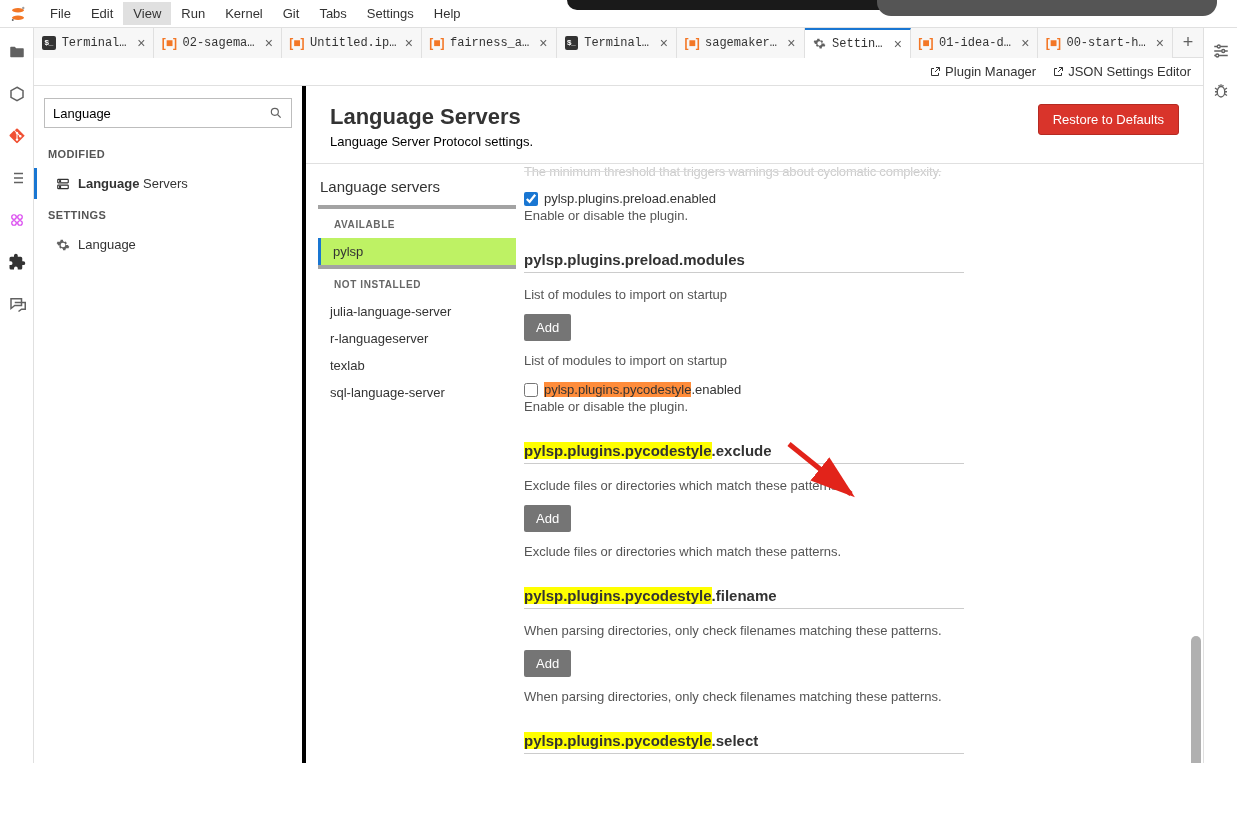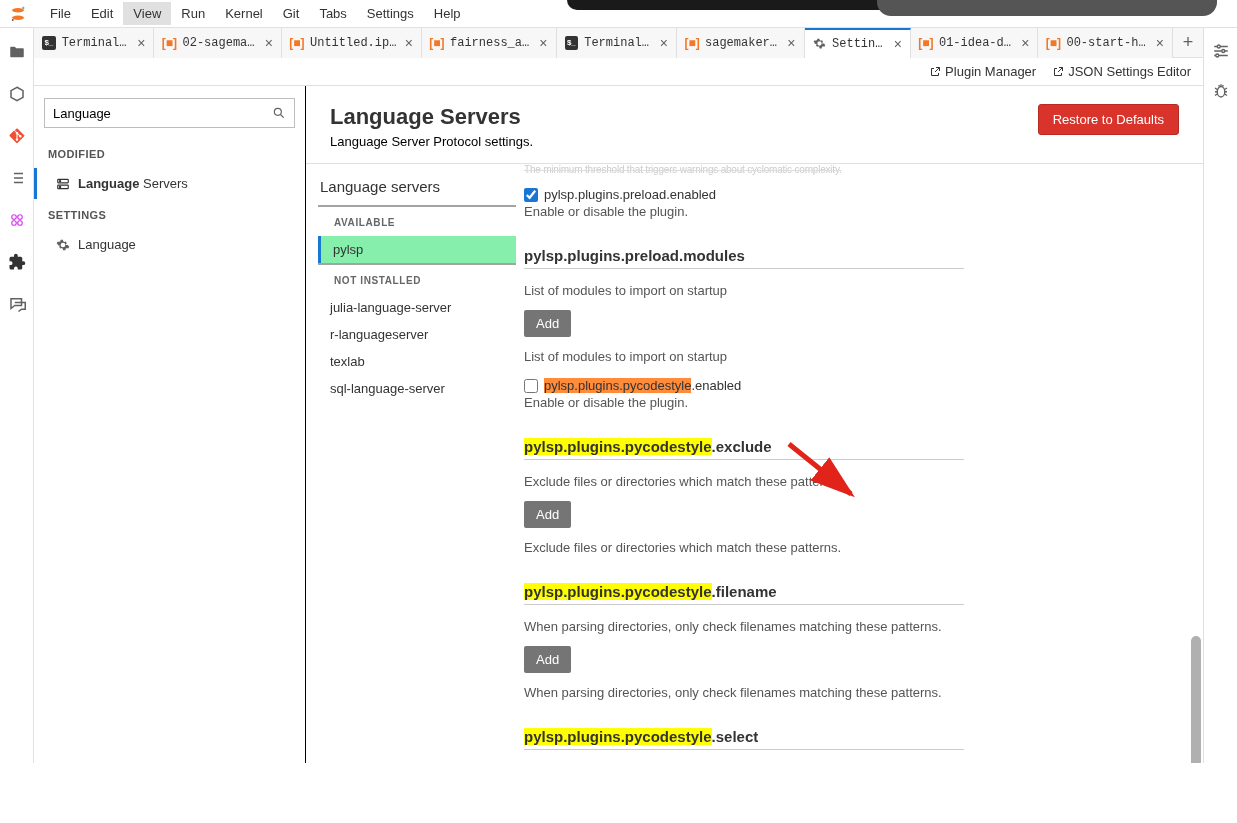--- a/index.html
+++ b/index.html
@@ -40,47 +40,47 @@
 .ticon-gear { color:#616161; }
 
 
 .subtoolbar { display: flex; justify-content: flex-end; align-items: center; height: 28px; border-bottom: 1px solid #e0e0e0; padding-right: 12px; gap: 16px; font-size: 13px; }
 .subtoolbar a { color: #333; text-decoration: none; cursor:pointer; display:flex; align-items:center; gap:4px; }
 
 
 .content { flex: 1; display: flex; min-height: 0; }
 
 
-.settings-sidebar { width: 272px; border-right: 1px solid #000000; padding: 12px 0 0 0; display:flex; flex-direction:column; }
+.settings-sidebar { width: 272px; border-right: 4px solid #000000; padding: 12px 0 0 0; display:flex; flex-direction:column; }
 .searchbox { margin: 0 10px 10px 10px; display: flex; align-items: center; border: 1px solid #bdbdbd; height: 30px; padding: 0 8px; }
 .searchbox input { flex:1; border:none; outline:none; font-size: 13px; }
 .searchbox .sicon { color: #616161; }
 .section-head { padding: 10px 14px 8px; font-size: 11px; font-weight: 600; letter-spacing: .4px; color: #555; }
 .nav-item { padding: 8px 14px 8px 22px; font-size: 13px; cursor:pointer; display:flex; align-items:center; gap:8px; }
 .nav-item.selected { border-left: 3px solid #1976d2; padding-left: 19px; font-weight: 400; }
 .nav-item.selected b { font-weight: 700; }
 
 
 .settings-main { flex:1; display:flex; flex-direction:column; min-height:0; position:relative; }
 .settings-header { display:flex; justify-content:space-between; align-items:flex-start; padding: 18px 24px 14px; border-bottom: 1px solid #e0e0e0; }
 .settings-header h1 { font-size: 22px; font-weight: 600; margin-bottom: 4px; }
 .settings-header .sub { font-size: 13px; color: #000000; }
 .restore-btn { background: #d9342b; color: #fff; border: 1px solid #b52a22; border-radius: 3px; padding: 7px 14px; font-size: 13px; cursor:pointer; }
 
 .settings-body { flex:1; display:flex; min-height:0; }
 .settings-subnav { width: 210px; padding: 14px 0 0 12px; }
 .settings-subnav h3 { font-size: 15px; font-weight: 400; padding: 0 0 10px 2px; }
-.subnav-group { border-top: 2px solid #a3a3a3; }
+.subnav-group { border-top: 4px solid #a3a3a3; }
 .subnav-head { font-size: 10px; font-weight: 700; letter-spacing: .6px; color: #666; padding: 10px 0 8px 16px; }
 .subnav-item { padding: 6px 0 6px 12px; font-size: 13px; cursor:pointer; }
-.subnav-item.selected { border-left: 3px solid #1976d2; background:#86efac; }
+.subnav-item.selected { border-left: 3px solid #1976d2; background:#bef264; }
 
 .settings-form { flex:1; overflow-y: auto; padding: 0 30px 30px 0; position:relative; }
 .form-scroll { padding-top: 0; }
-.cutline { color:#aaa; font-size: 10px; padding: 0 0 6px 8px; white-space:nowrap; overflow:hidden; letter-spacing: -0.2px; }
+.cutline { color:#aaa; font-size: 13px; padding: 0 0 6px 8px; white-space:nowrap; overflow:hidden; letter-spacing: -0.2px; }
 
 .field { margin: 6px 0 14px 8px; }
 .chk-row { display:flex; align-items:center; gap:6px; font-size: 13px; }
 .chk-row input[type=checkbox]{ width:14px; height:14px; accent-color:#1976d2; }
 .help { color: #555; font-size: 13px; margin-top: 2px; }
 .sect-title { font-size: 15px; font-weight: 700; margin: 14px 0 8px 8px; padding-bottom: 4px; border-bottom: 1px solid #ccc; display:inline-block; width: 440px; }
 .sect-title .hl { background: #ffff00; }
 .pill-hl { background: #ff8c3a; }
 .add-btn { background: #757575; color:#fff; border:none; padding: 6px 12px; font-size: 13px; cursor:pointer; border-radius:2px; }
 .scrollbar-thumb { position:absolute; right:2px; top:550px; width:10px; height:220px; background:#b0b0b0; border-radius:5px; }

